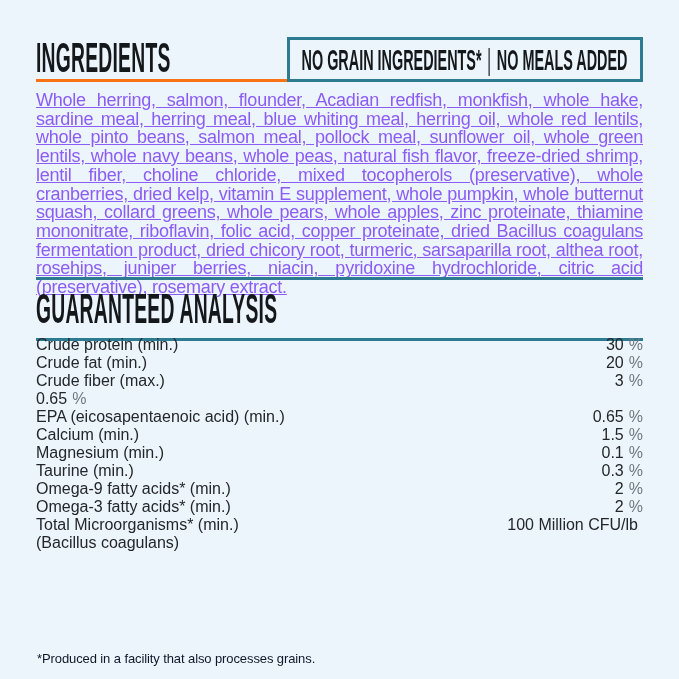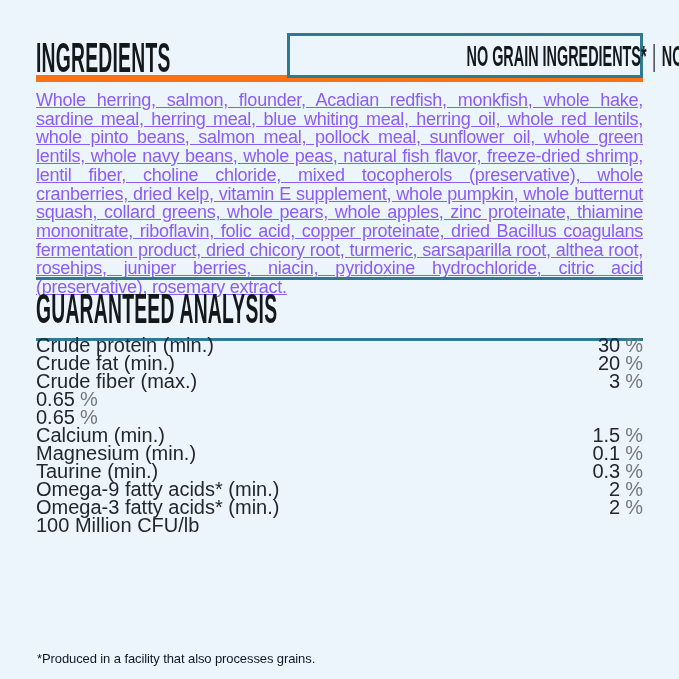--- a/index.html
+++ b/index.html
@@ -10,39 +10,40 @@
     font-family: "Liberation Sans", sans-serif;
     color: #22262a;
     overflow: hidden;
   }
 
   
   .header {
     position: absolute;
     top: 36px; left: 36px; right: 36px;
     height: 46px;
-    border-bottom: 7px solid #f97316;
+    border-bottom: 3px solid #f97316;
   }
   .title {
     font-size: 42px;
     font-weight: bold;
     color: #14181b;
     line-height: 44px;
     white-space: nowrap;
     transform: scaleX(0.46);
     transform-origin: left bottom;
     letter-spacing: 0.5px;
   }
   .badge {
     position: absolute;
     right: 0; bottom: -3px;
     width: 356px; height: 45px;
     border: 3px solid #2d7b91;
     display: flex;
     align-items: center;
+    justify-content: center;
     overflow: visible;
   }
   .badge-text {
     font-size: 30px;
     font-weight: bold;
     color: #14181b;
     white-space: nowrap;
     transform: scaleX(0.48);
     transform-origin: center center;
     display: flex;
@@ -76,21 +77,21 @@
     white-space: nowrap;
     transform: scaleX(0.46);
     transform-origin: left center;
     letter-spacing: 0.5px;
   }
 
   
   .ga-table {
     position: absolute;
     top: 336px; left: 36px; right: 36px;
-    font-size: 20px;
+    font-size: 16px;
     color: #23272b;
   }
   .ga-row {
     display: flex;
     justify-content: space-between;
     align-items: flex-start;
     line-height: 18px;
   }
   .ga-value { white-space: nowrap; }
   .unit { color: #71797f; margin-left: 5px; }
@@ -142,20 +143,21 @@
     <span class="ga-label">Crude fiber (max.)</span>
     <span class="ga-value"><span>3</span><span class="unit">%</span></span>
   </div>
 
 
   <div class="ga-row">
     <span class="ga-value"><span>0.65</span><span class="unit">%</span></span>
   </div>
 
   <div class="ga-row">
+    <span class="ga-label">EPA (eicosapentaenoic acid) (min.)</span>
     <span class="ga-value"><span>0.65</span><span class="unit">%</span></span>
   </div>
 
   <div class="ga-row">
     <span class="ga-label">Calcium (min.)</span>
     <span class="ga-value"><span>1.5</span><span class="unit">%</span></span>
   </div>
 
 
   <div class="ga-row">
@@ -172,18 +174,22 @@
     <span class="ga-label">Omega-9 fatty acids* (min.)</span>
     <span class="ga-value"><span>2</span><span class="unit">%</span></span>
   </div>
 
   <div class="ga-row">
     <span class="ga-label">Omega-3 fatty acids* (min.)</span>
     <span class="ga-value"><span>2</span><span class="unit">%</span></span>
   </div>
 
   <div class="ga-row">
+    <span class="ga-label">
+      <span>Total Microorganisms* (min.)</span><br>
+      <span>(Bacillus coagulans)</span>
+    </span>
     <span class="ga-value"><span>100 Million CFU/lb</span><span class="unit"></span></span>
   </div>
 
 </div>
 
 <div class="footnote">*Produced in a facility that also processes grains.</div>
 
 </body></html>

